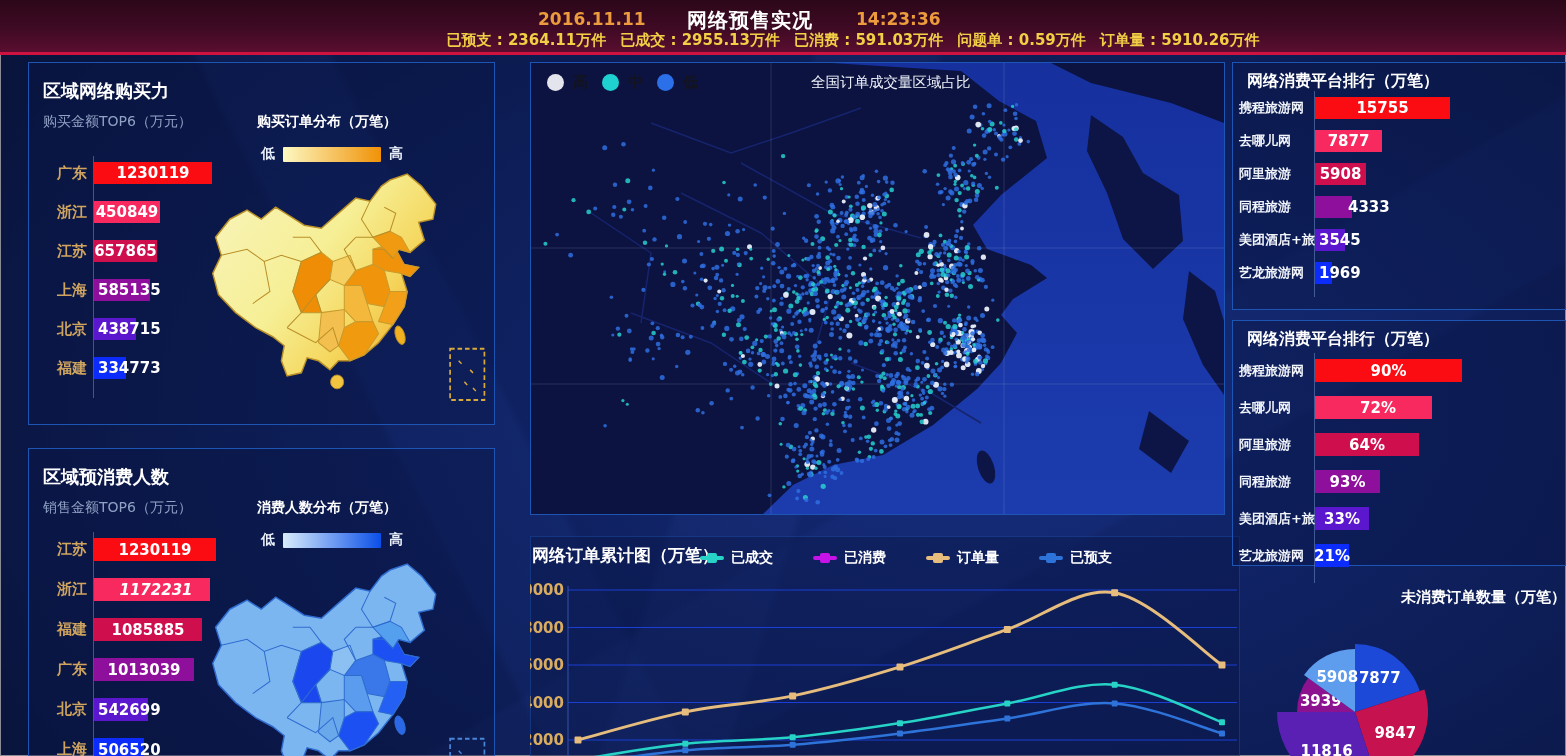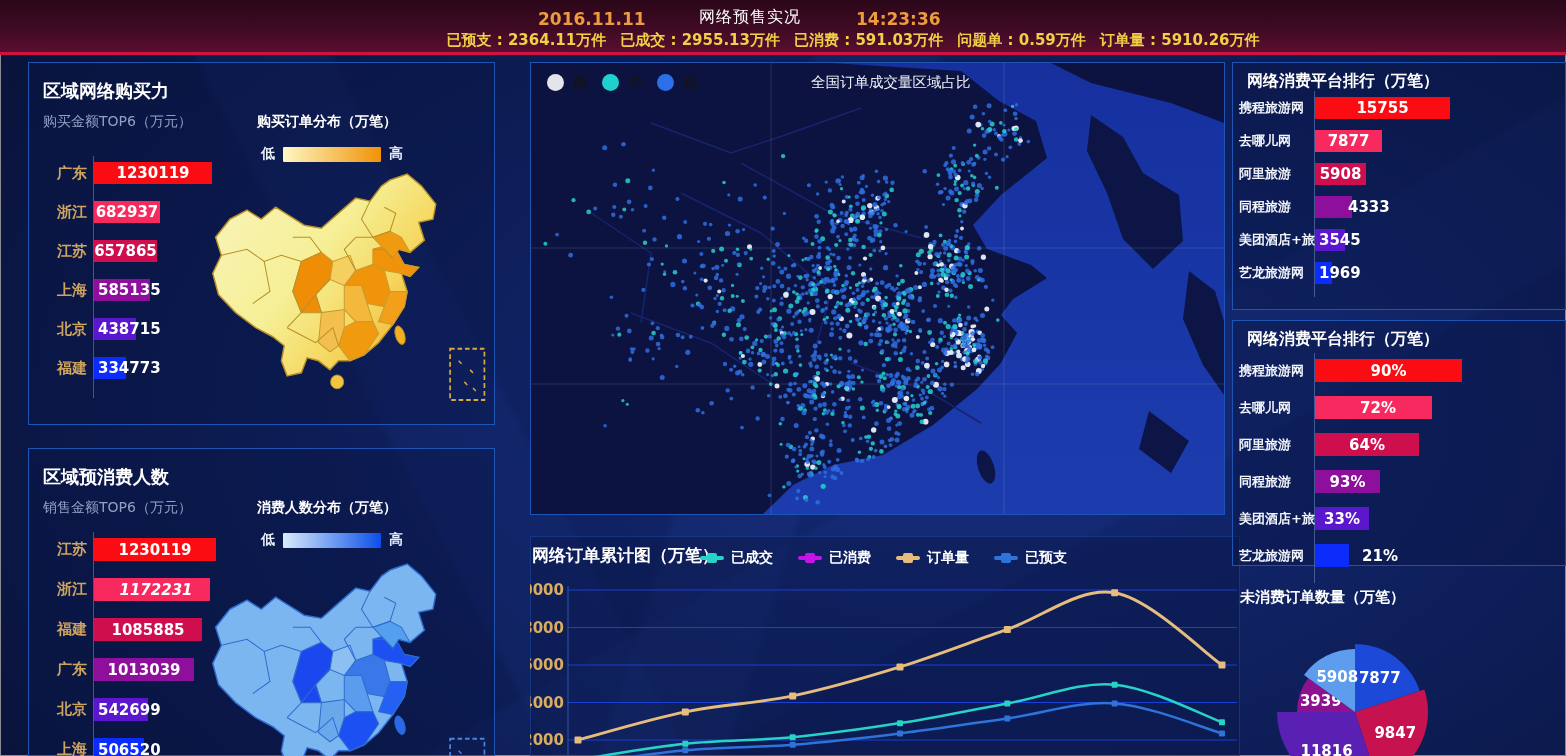--- a/index.html
+++ b/index.html
@@ -17,21 +17,21 @@
   }
   
   #header{
     position:absolute;left:0;top:0;width:1566px;height:55px;
     background:linear-gradient(#2c0719 0%, #3f0a24 55%, #5a0e30 100%);
     border-bottom:3px solid #cf1240;
   }
   .hdr-date,.hdr-time{position:absolute;top:9px;font-size:17px;font-weight:bold;color:#ec9c3d;margin-left:8px;}
   .hdr-date{left:530px;}
   .hdr-time{left:848px;}
-  .hdr-title{position:absolute;top:7px;left:660px;width:180px;text-align:center;font-size:16px;font-weight:normal;color:#fff;letter-spacing:1px;}
+  .hdr-title{position:absolute;top:7px;left:660px;width:180px;text-align:center;font-size:20px;font-weight:bold;color:#fff;letter-spacing:1px;}
   #hdr-stats{position:absolute;top:31px;left:0;right:0;display:flex;justify-content:center;gap:14px;transform:translateX(70px);
     font-size:15px;font-weight:bold;color:#f2cf45;}
   
   .panel{position:absolute;border:1px solid #1d55b4;background:rgba(9,21,70,.42);}
   .panel-title{position:absolute;left:14px;top:16px;font-size:18px;font-weight:bold;color:#fff;}
   .panel-sub{position:absolute;left:14px;top:50px;font-size:14px;color:#8fa2c4;}
   .mini-map-title{position:absolute;left:228px;top:50px;font-size:14px;font-weight:bold;color:#fff;}
   .grad-row{position:absolute;left:232px;top:82px;display:flex;align-items:center;gap:8px;}
   .grad-row .grad-lbl{font-size:14px;font-weight:bold;color:#e8eef8;}
   .grad-bar{width:98px;height:15px;border-radius:1px;}
@@ -48,28 +48,28 @@
   .bar-val{position:absolute;top:0;height:100%;display:flex;align-items:center;justify-content:center;
     color:#fff;font-weight:bold;font-size:15px;white-space:nowrap;}
   
   #map-legend{position:absolute;left:16px;top:10px;display:flex;align-items:center;gap:14px;z-index:5;}
   .map-legend-item{display:flex;align-items:center;gap:9px;}
   .map-legend-dot{width:17px;height:17px;border-radius:50%;}
   .map-legend-lbl{font-size:15px;font-weight:bold;color:#14141e;}
   #map-title{position:absolute;left:280px;top:10px;font-size:14.5px;color:#eef2fa;z-index:5;}
   
   #lc-title{position:absolute;left:532px;top:544px;font-size:17px;font-weight:bold;color:#fff;}
-  #lc-legend{position:absolute;left:700px;top:549px;display:flex;gap:25px;align-items:center;}
+  #lc-legend{position:absolute;left:700px;top:549px;display:flex;gap:40px;align-items:center;}
   .lc-item{display:flex;align-items:center;gap:7px;}
   .lc-swatch{position:relative;width:24px;height:10px;}
   .lc-swatch .seg{position:absolute;left:0;right:0;top:3px;height:4px;border-radius:2px;}
   .lc-swatch .sq{position:absolute;left:7px;top:0;width:10px;height:10px;border-radius:2px;}
   .lc-item .lc-lbl{font-size:14px;font-weight:bold;color:#fff;}
   
-  #pie-title{position:absolute;left:1240px;top:588px;width:326px;text-align:left;font-size:15px;font-weight:bold;color:#fff;}
+  #pie-title{position:absolute;left:1240px;top:588px;width:326px;text-align:right;font-size:15px;font-weight:bold;color:#fff;}
   svg{overflow:hidden;display:block;}
   text{font-family:"DejaVu Sans","Liberation Sans",sans-serif;}
 </style>
 </head>
 <body>
 
 <div id="stage">
 
   <div id="header">
     <span class="hdr-date">2016.11.11</span>
@@ -95,21 +95,21 @@
     </div>
     <div id="lt-bars" class="bars left-style" style="left:8px;top:99px;">
         <div class="bar-row" style="height: 22px; margin-bottom: 17px;">
           <span class="bar-label">广东</span>
           <div class="bar-el" style="left: 57px; width: 118px; background: rgb(251, 11, 18);"></div>
           <span class="bar-val" style="left: 57px; width: 118px;">1230119</span>
         </div>
         <div class="bar-row" style="height: 22px; margin-bottom: 17px;">
           <span class="bar-label">浙江</span>
           <div class="bar-el" style="left: 57px; width: 66px; background: rgb(248, 41, 95);"></div>
-          <span class="bar-val" style="left: 57px; width: 66px;">682937</span>
+          <span class="bar-val" style="left: 57px; width: 66px;">450849</span>
         </div>
         <div class="bar-row" style="height: 22px; margin-bottom: 17px;">
           <span class="bar-label">江苏</span>
           <div class="bar-el" style="left: 57px; width: 63px; background: rgb(207, 14, 78);"></div>
           <span class="bar-val" style="left: 57px; width: 63px;">657865</span>
         </div>
         <div class="bar-row" style="height: 22px; margin-bottom: 17px;">
           <span class="bar-label">上海</span>
           <div class="bar-el" style="left: 57px; width: 56px; background: rgb(141, 15, 155);"></div>
           <span class="bar-val" style="left: 61px;">585135</span>
@@ -1905,21 +1905,21 @@
           <span class="bar-val" style="left: 76px; width: 65px;">93%</span>
         </div>
         <div class="bar-row" style="height: 23px; margin-bottom: 14px;">
           <span class="bar-label">美团酒店+旅游</span>
           <div class="bar-el" style="left: 76px; width: 54px; background: rgb(90, 23, 206);"></div>
           <span class="bar-val" style="left: 76px; width: 54px;">33%</span>
         </div>
         <div class="bar-row" style="height: 23px; margin-bottom: 14px;">
           <span class="bar-label">艺龙旅游网</span>
           <div class="bar-el" style="left: 76px; width: 34px; background: rgb(11, 44, 250);"></div>
-          <span class="bar-val" style="left: 76px; width: 34px; margin-left: 48px;">21%</span>
+          <span class="bar-val" style="left: 76px; width: 34px;">21%</span>
         </div>
       </div>
   </div>
 
   <div id="pie-title">未消费订单数量（万笔）</div>
   <svg id="pie-svg" width="326" height="172" viewBox="0 0 326 172" style="position:absolute;left:1240px;top:584px;">
       <path d="M115,128 L115.0,60.0 A67.99915368991199,67.99915368991199 0 0 1 179.7,107.0 Z" fill="#1d49d8"></path>
       <text x="139.8" y="98.9" text-anchor="middle" fill="#fff" font-size="15" font-weight="bold">7877</text>
       <path d="M115,128 L184.4,105.4 A73.00084631008801,73.00084631008801 0 0 1 137.6,197.4 Z" fill="#c6134f"></path>
       <text x="155.3" y="153.5" text-anchor="middle" fill="#fff" font-size="15" font-weight="bold">9847</text>

